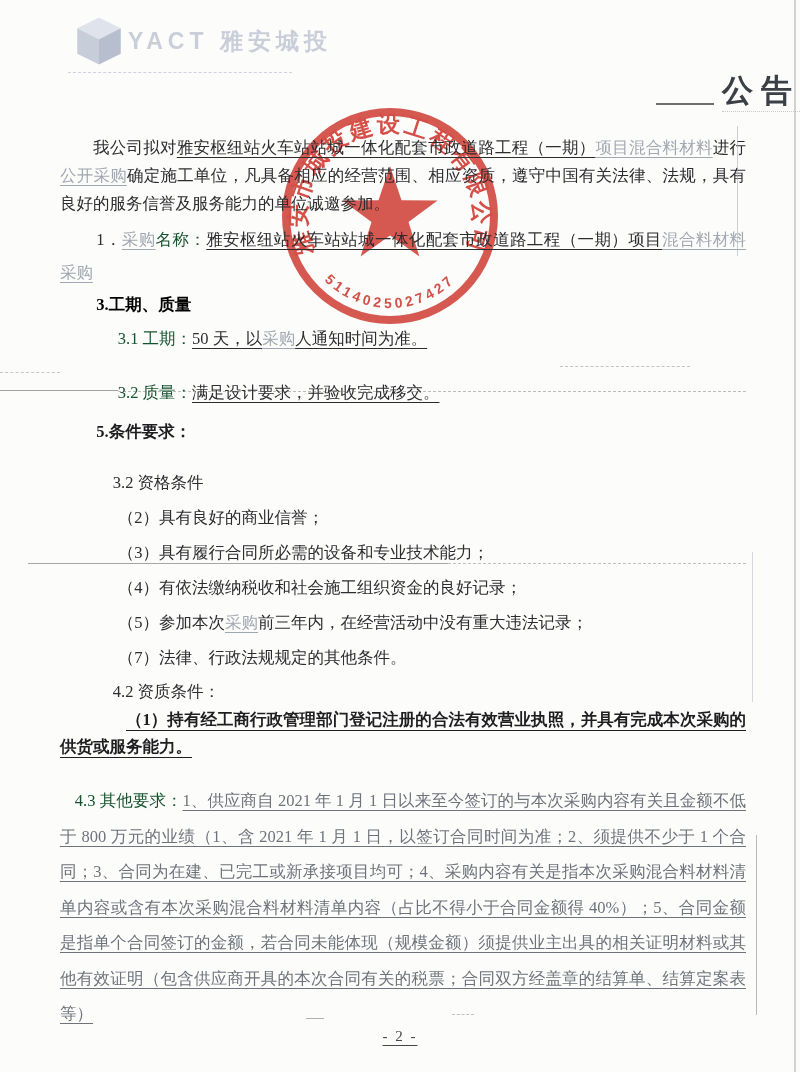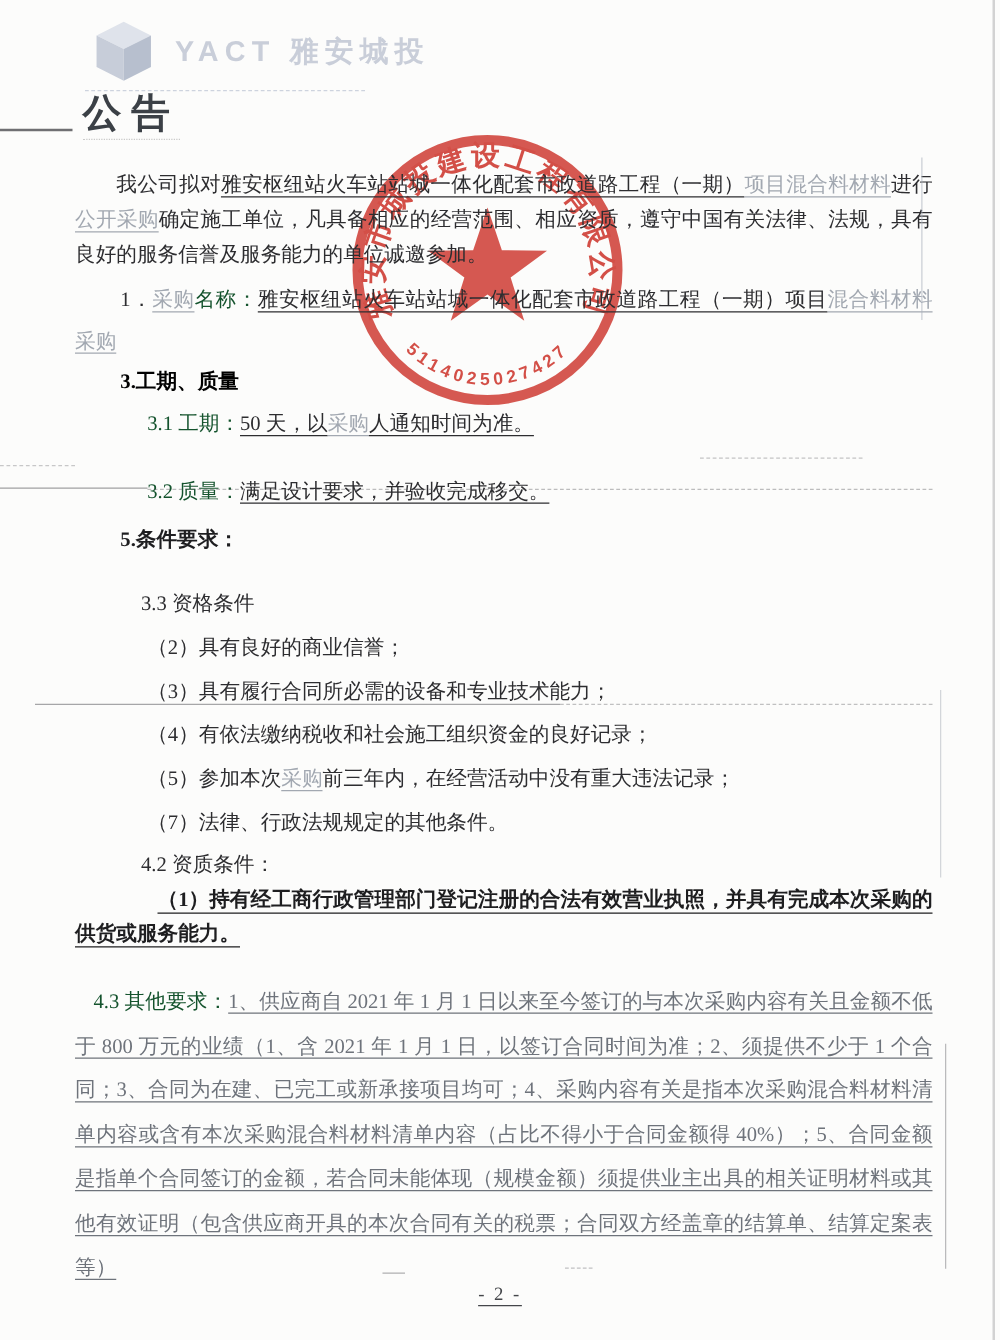--- a/index.html
+++ b/index.html
@@ -1,25 +1,25 @@
 <!DOCTYPE html>
 <html><head>
 <meta charset="utf-8">
 <style>
   html,body{margin:0;padding:0;}
   body{width:800px;height:1072px;overflow:hidden;background:#e9e9e9;}
   .page{position:relative;width:800px;height:1072px;background:#fcfcfb;
         font-family:"Liberation Serif","DejaVu Serif",serif;color:#2d2d30;}
   
-  .logo{position:absolute;left:70px;top:12px;display:flex;align-items:center;gap:12px;}
+  .logo{position:absolute;left:70px;top:12px;display:flex;align-items:center;gap:0;}
   .logo-text{font-family:"Liberation Sans","DejaVu Sans",sans-serif;font-size:23px;
              color:#c9ced9;letter-spacing:5px;font-weight:bold;}
   .logo-rule{position:absolute;left:68px;top:72px;width:224px;border-top:1px dashed #cdd3de;}
   
-  .title-row{position:absolute;left:0;top:70px;width:800px;text-align:left;}
+  .title-row{position:absolute;left:0;top:70px;width:800px;text-align:right;}
   .title-blank{display:inline-block;width:58px;border-bottom:2px solid #6f6f72;height:30px;
                vertical-align:-4px;margin-right:4px;}
   .title-text{font-size:31px;font-weight:bold;color:#3b4046;letter-spacing:8px;
               border-bottom:1px dotted #c9c9c9;padding-bottom:3px;}
   
   .seal{position:absolute;left:272px;top:98px;width:236px;height:236px;
         mix-blend-mode:multiply;opacity:.85;pointer-events:none;}
   
   .doc{position:absolute;left:60px;top:134px;width:686px;font-size:16.5px;
        line-height:28px;text-align:justify;}
@@ -102,21 +102,21 @@
 
 
     <div class="h3">3.工期、质量</div>
 
     <div class="s31"><span class="b">3.1 工期：</span><span class="u">50 天，以</span><span class="u gray">采购</span><span class="u">人通知时间为准。</span></div>
 
     <div class="s32"><span class="b">3.2 质量：</span><span class="u">满足设计要求，并验收完成移交。</span></div>
 
     <div class="h4">5.条件要求：</div>
 
-    <div class="s41">3.3 资格条件</div>
+    <div class="s41">3.2 资格条件</div>
 
     <div class="qitem">（2）具有良好的商业信誉；</div>
     <div class="qitem">（3）具有履行合同所必需的设备和专业技术能力；</div>
     <div class="qitem">（4）有依法缴纳税收和社会施工组织资金的良好记录；</div>
     <div class="qitem"><span>（5）参加本次</span><span class="u gray">采购</span><span>前三年内，在经营活动中没有重大违法记录；</span></div>
     <div class="qitem">（7）法律、行政法规规定的其他条件。</div>
 
     <div class="s42">4.2 资质条件：</div>
 
     <div class="s42p"><span class="u">（1）持有经工商行政管理部门登记注册的合法有效营业执照，并具有完成本次采购的供货或服务能力。</span></div>

